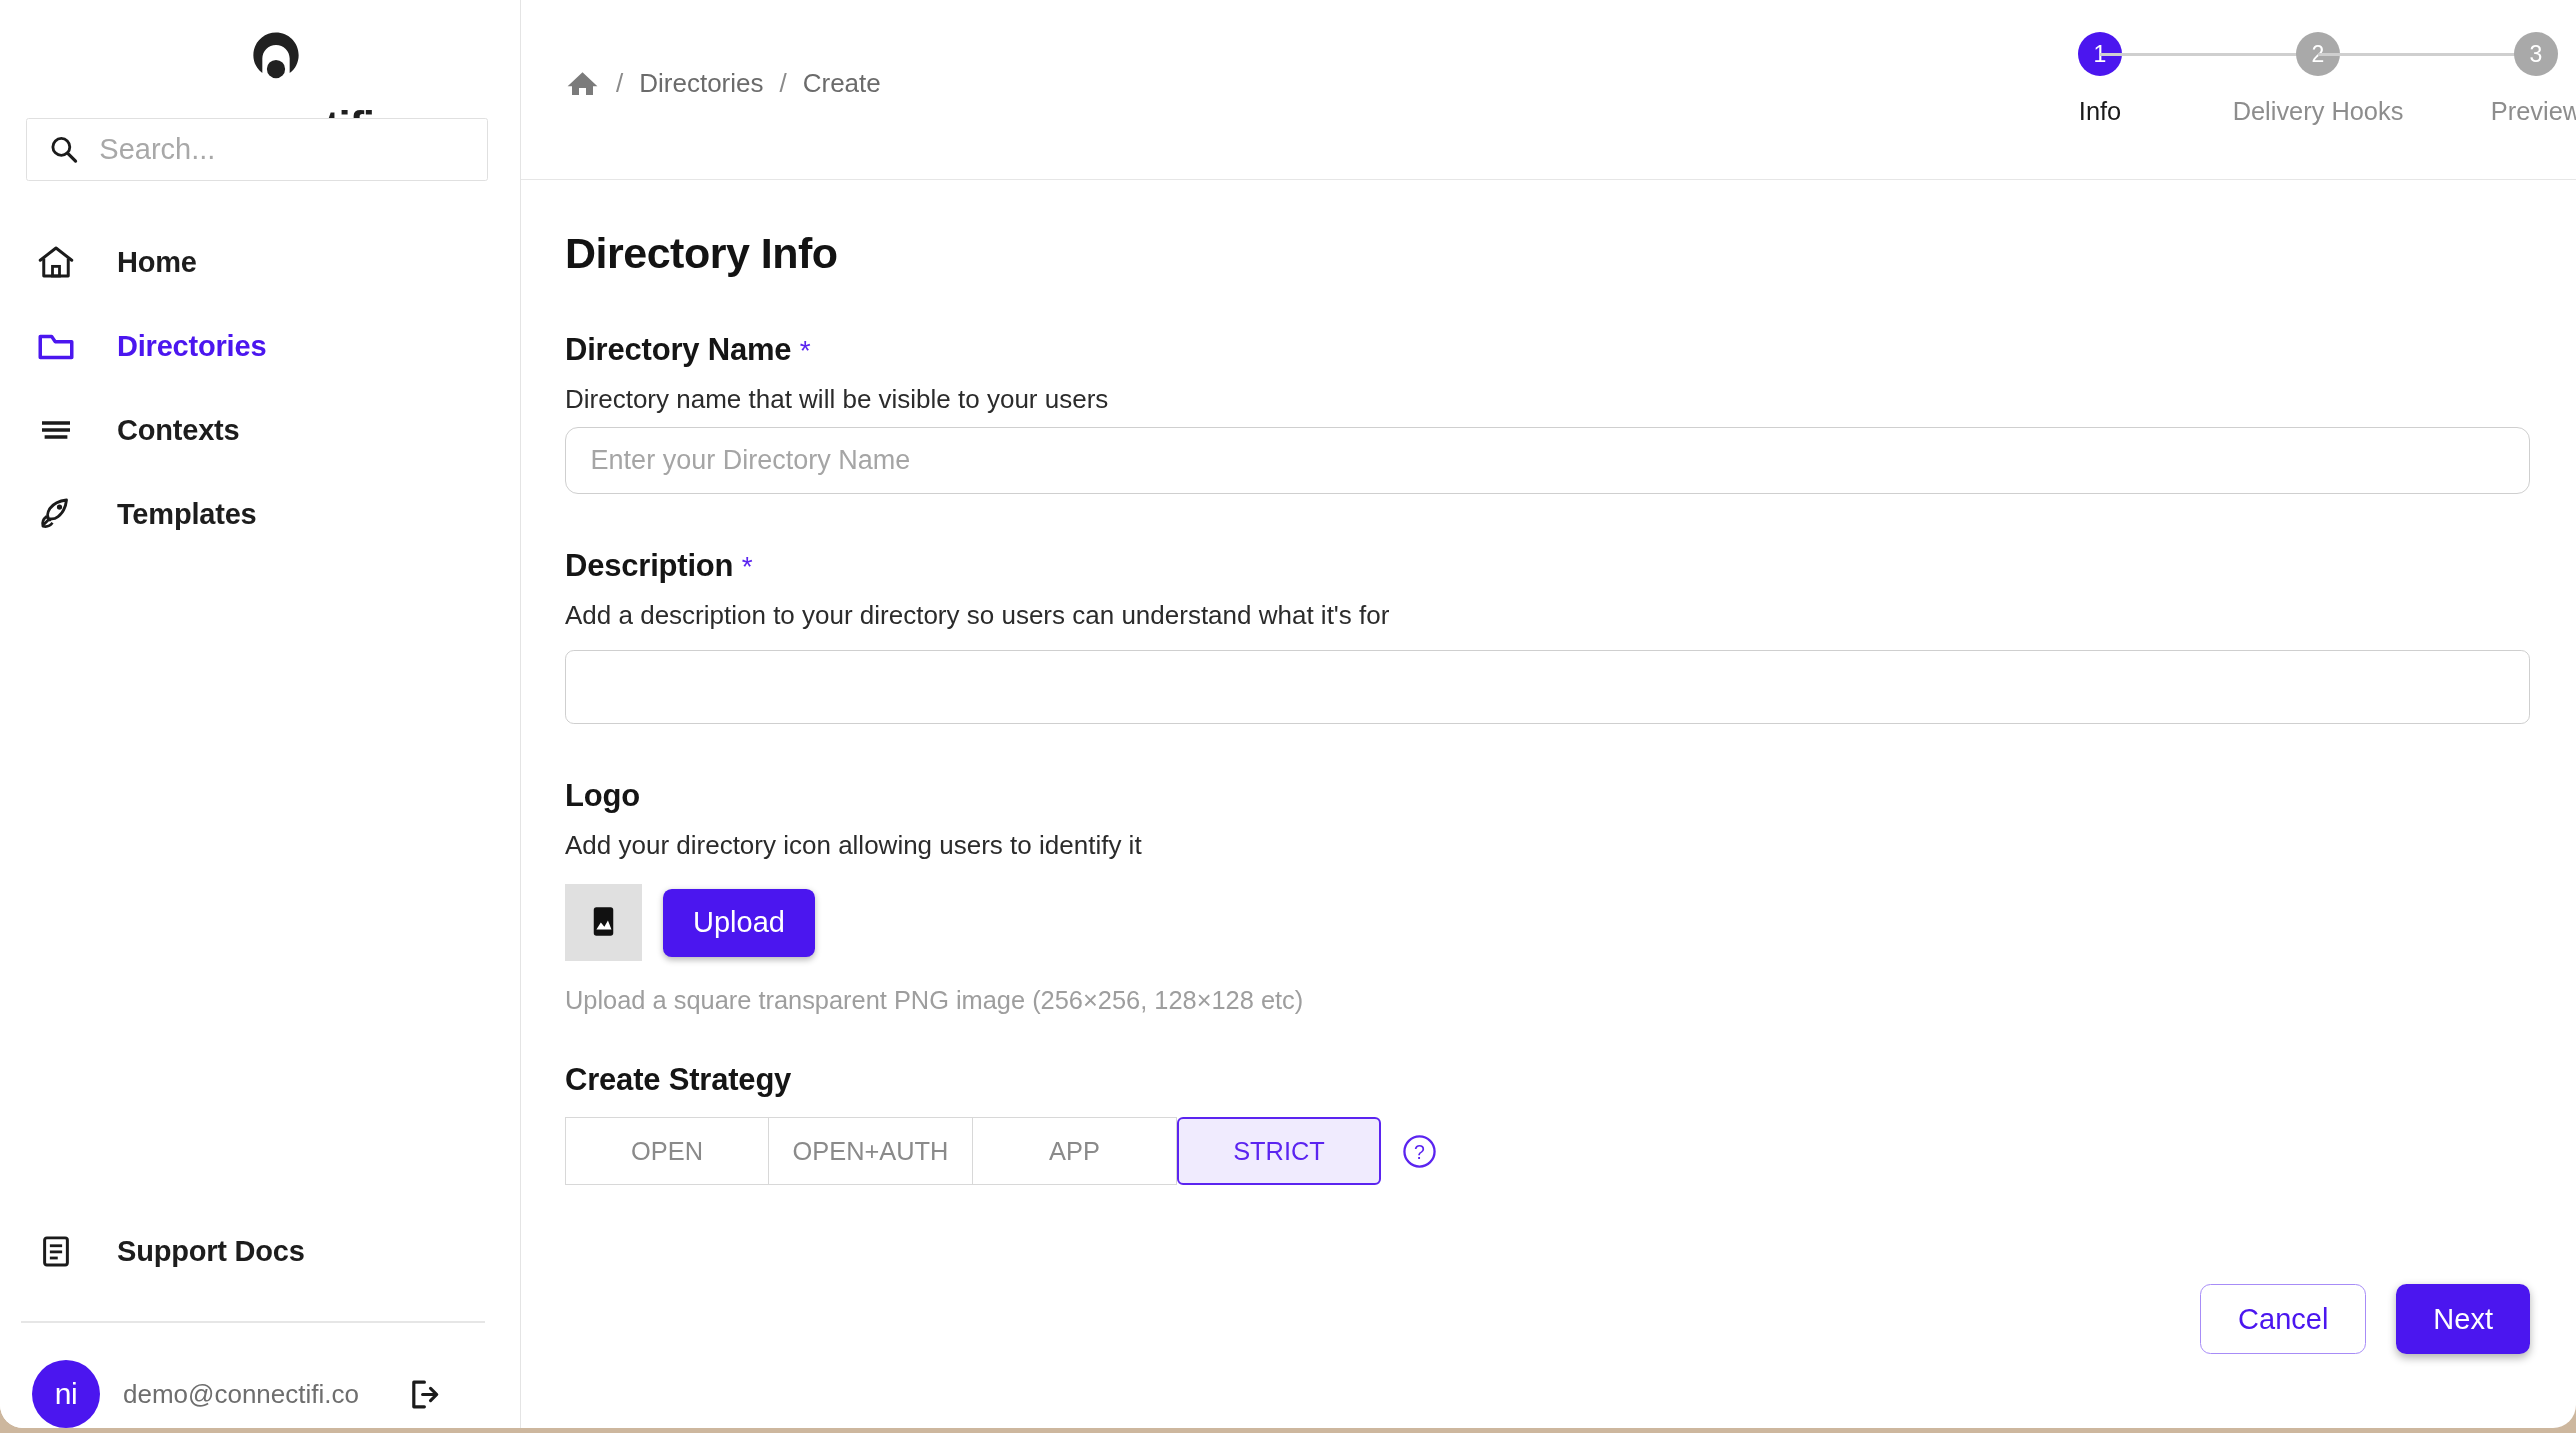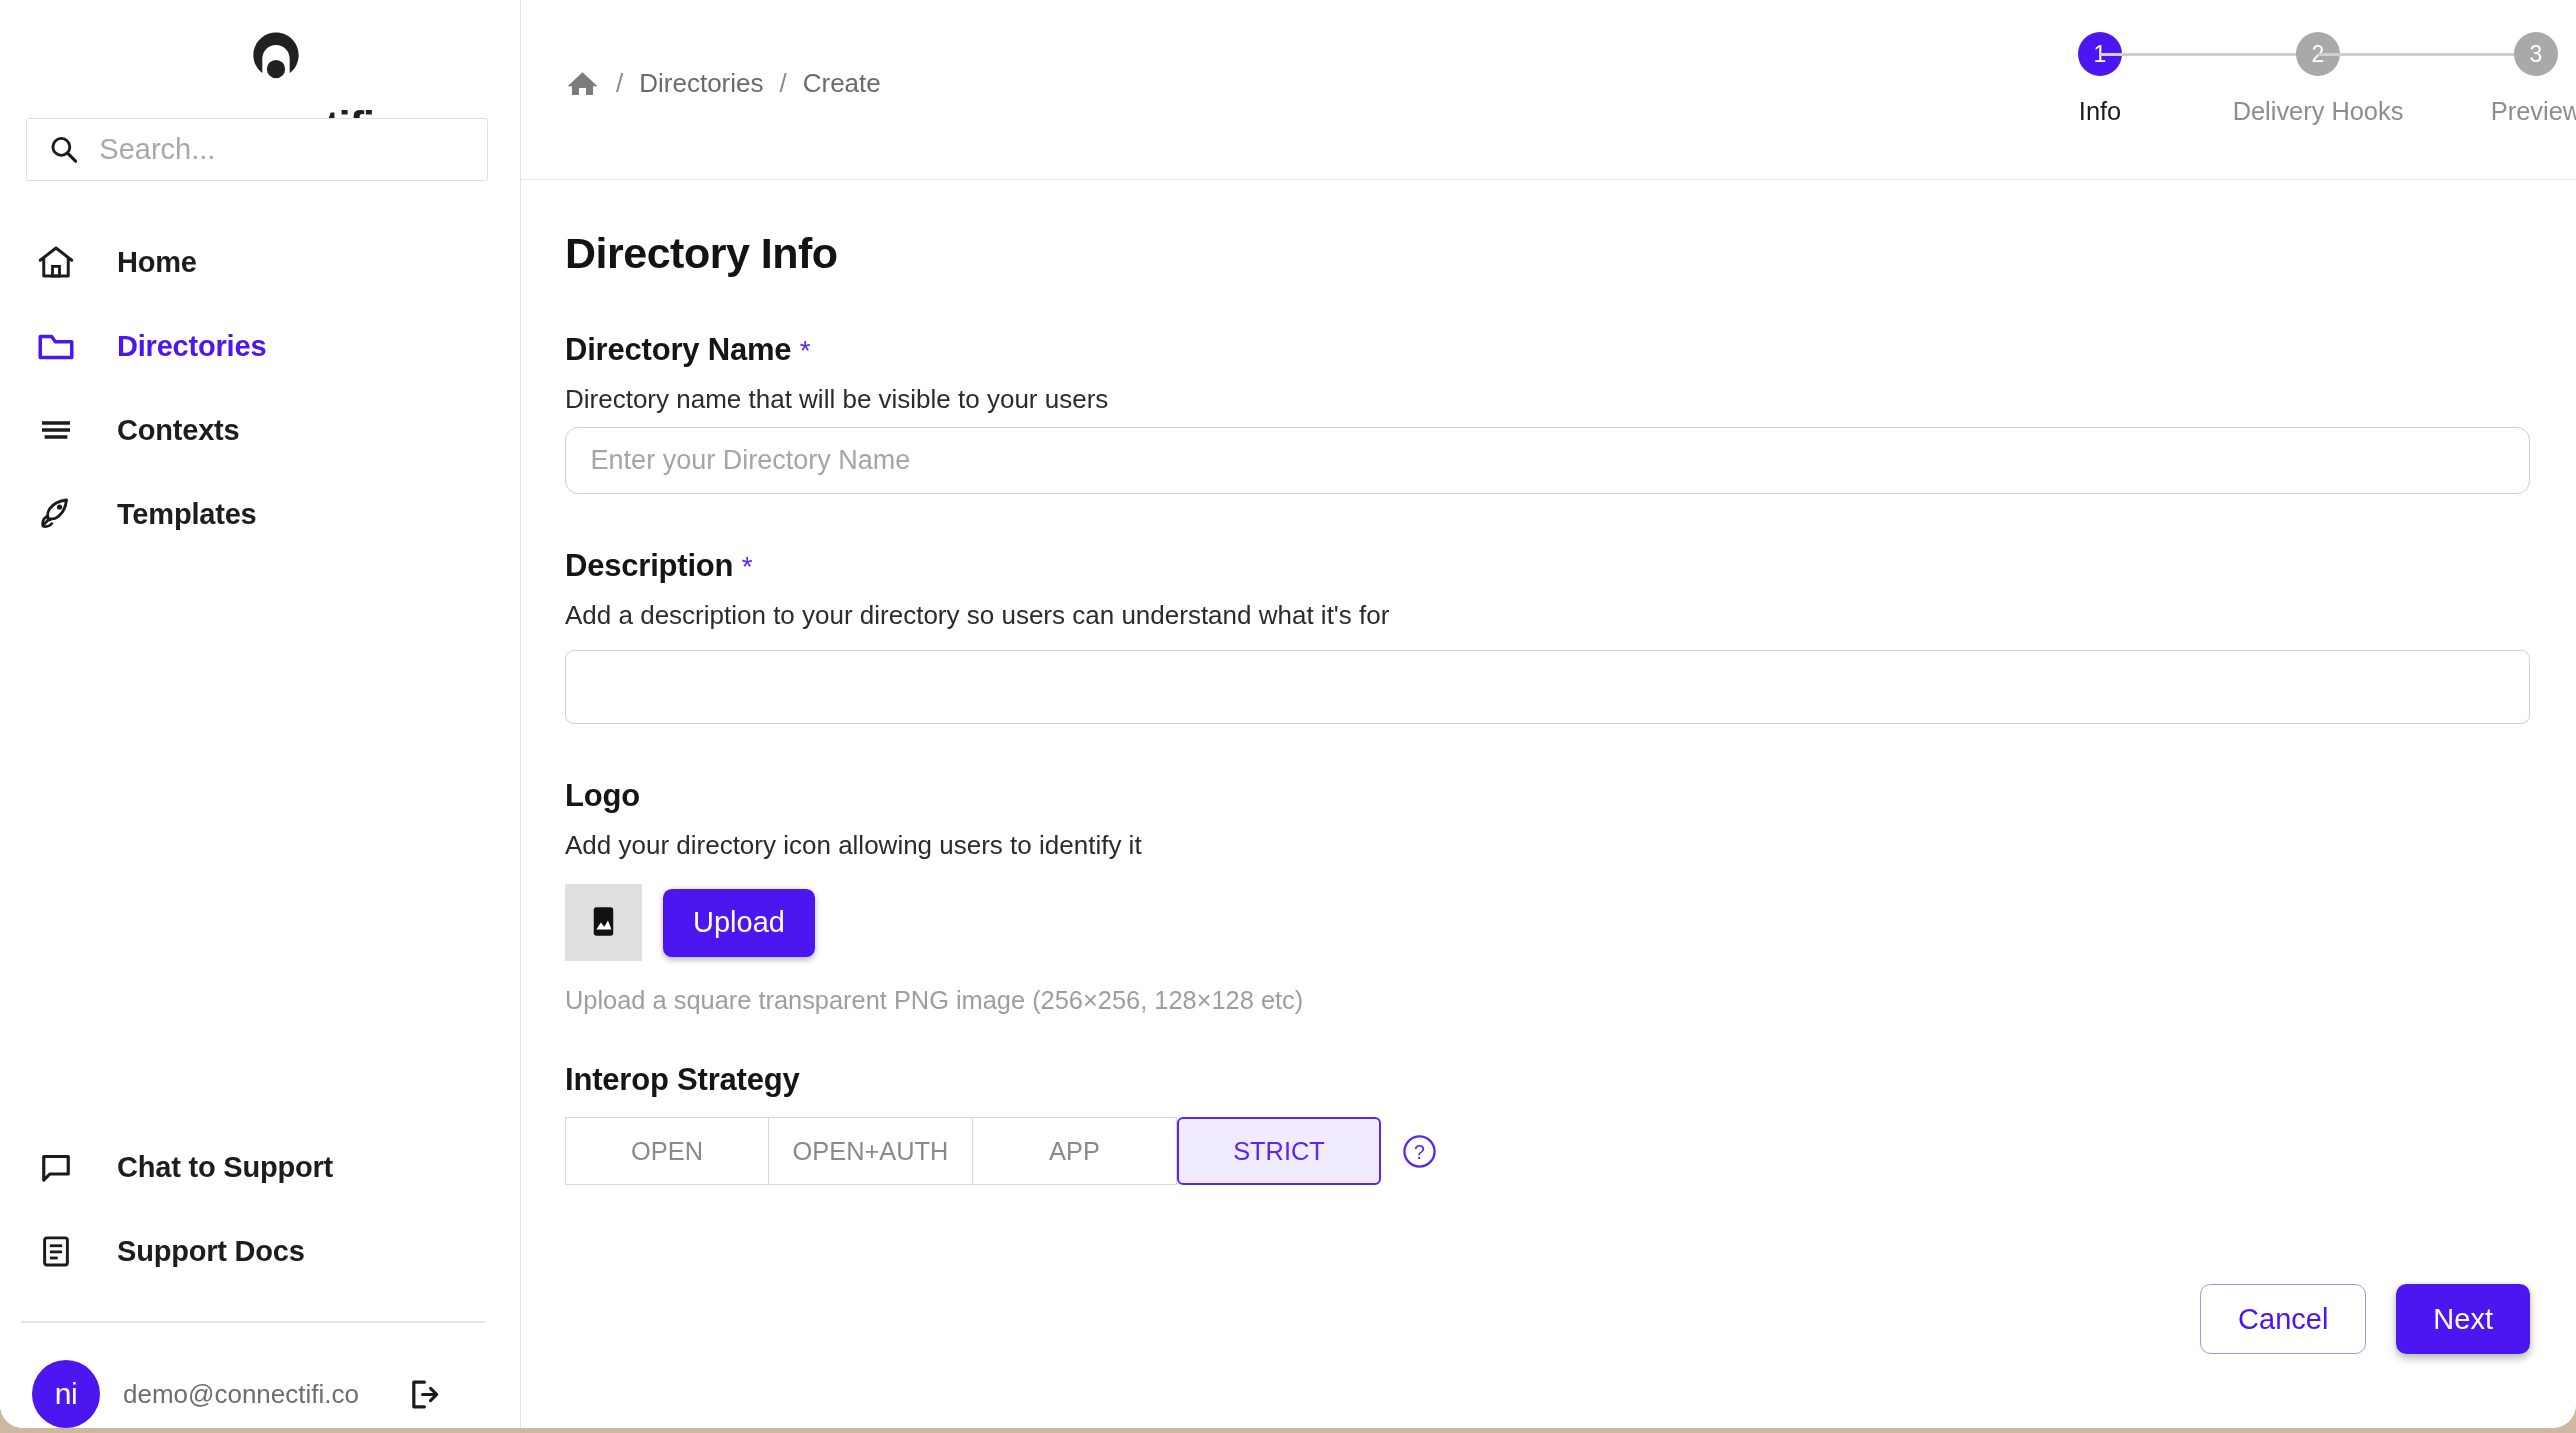--- a/index.html
+++ b/index.html
@@ -390,28 +390,20 @@
         </span>
         <span class="nav-label">Templates</span>
       </div>
 
     </nav>
 
     <div class="nav-spacer"></div>
 
     <div class="nav-bottom">
 
-      <div class="nav-item">
-        <span class="nav-icon">
-          <svg viewBox="0 0 48 48" width="42" height="42">
-            <path d="M10 12 L38 12 L38 32 L17 32 L10 39 Z" fill="none" stroke="#1b1b1b" stroke-width="3.6" stroke-linejoin="round"></path>
-          </svg>
-        </span>
-        <span class="nav-label">Chat to Support</span>
-      </div>
 
       <div class="nav-item">
         <span class="nav-icon">
           <svg viewBox="0 0 48 48" width="42" height="42">
             <rect x="11" y="9" width="26" height="31" rx="2.5" fill="none" stroke="#1b1b1b" stroke-width="3.4"></rect>
             <line x1="17" y1="18" x2="31" y2="18" stroke="#1b1b1b" stroke-width="3.2"></line>
             <line x1="17" y1="25" x2="31" y2="25" stroke="#1b1b1b" stroke-width="3.2"></line>
             <line x1="17" y1="32" x2="26" y2="32" stroke="#1b1b1b" stroke-width="3.2"></line>
           </svg>
         </span>
@@ -503,21 +495,21 @@
                 <path d="M14 31 L19 23 L23 28 L27 21 L31 31 Z" fill="#ffffff"></path>
               </svg>
             </span>
           </span>
           <button class="upload-btn">Upload</button>
         </div>
         <div class="upload-hint">Upload a square transparent PNG image (256×256, 128×128 etc)</div>
       </div>
 
       <div>
-        <div class="field-label strategy-label">Interop Strategy</div>
+        <div class="field-label strategy-label">Create Strategy</div>
         <div class="seg-row">
           <div class="seg-group">
             <button class="seg">OPEN</button>
             <button class="seg">OPEN+AUTH</button>
             <button class="seg">APP</button>
             <button class="seg selected">STRICT</button>
           </div>
           <span class="help-icon">
             <svg viewBox="0 0 44 44" width="39" height="39">
               <circle cx="22" cy="22" r="17" fill="none" stroke="#5b24f0" stroke-width="2.6"></circle>

